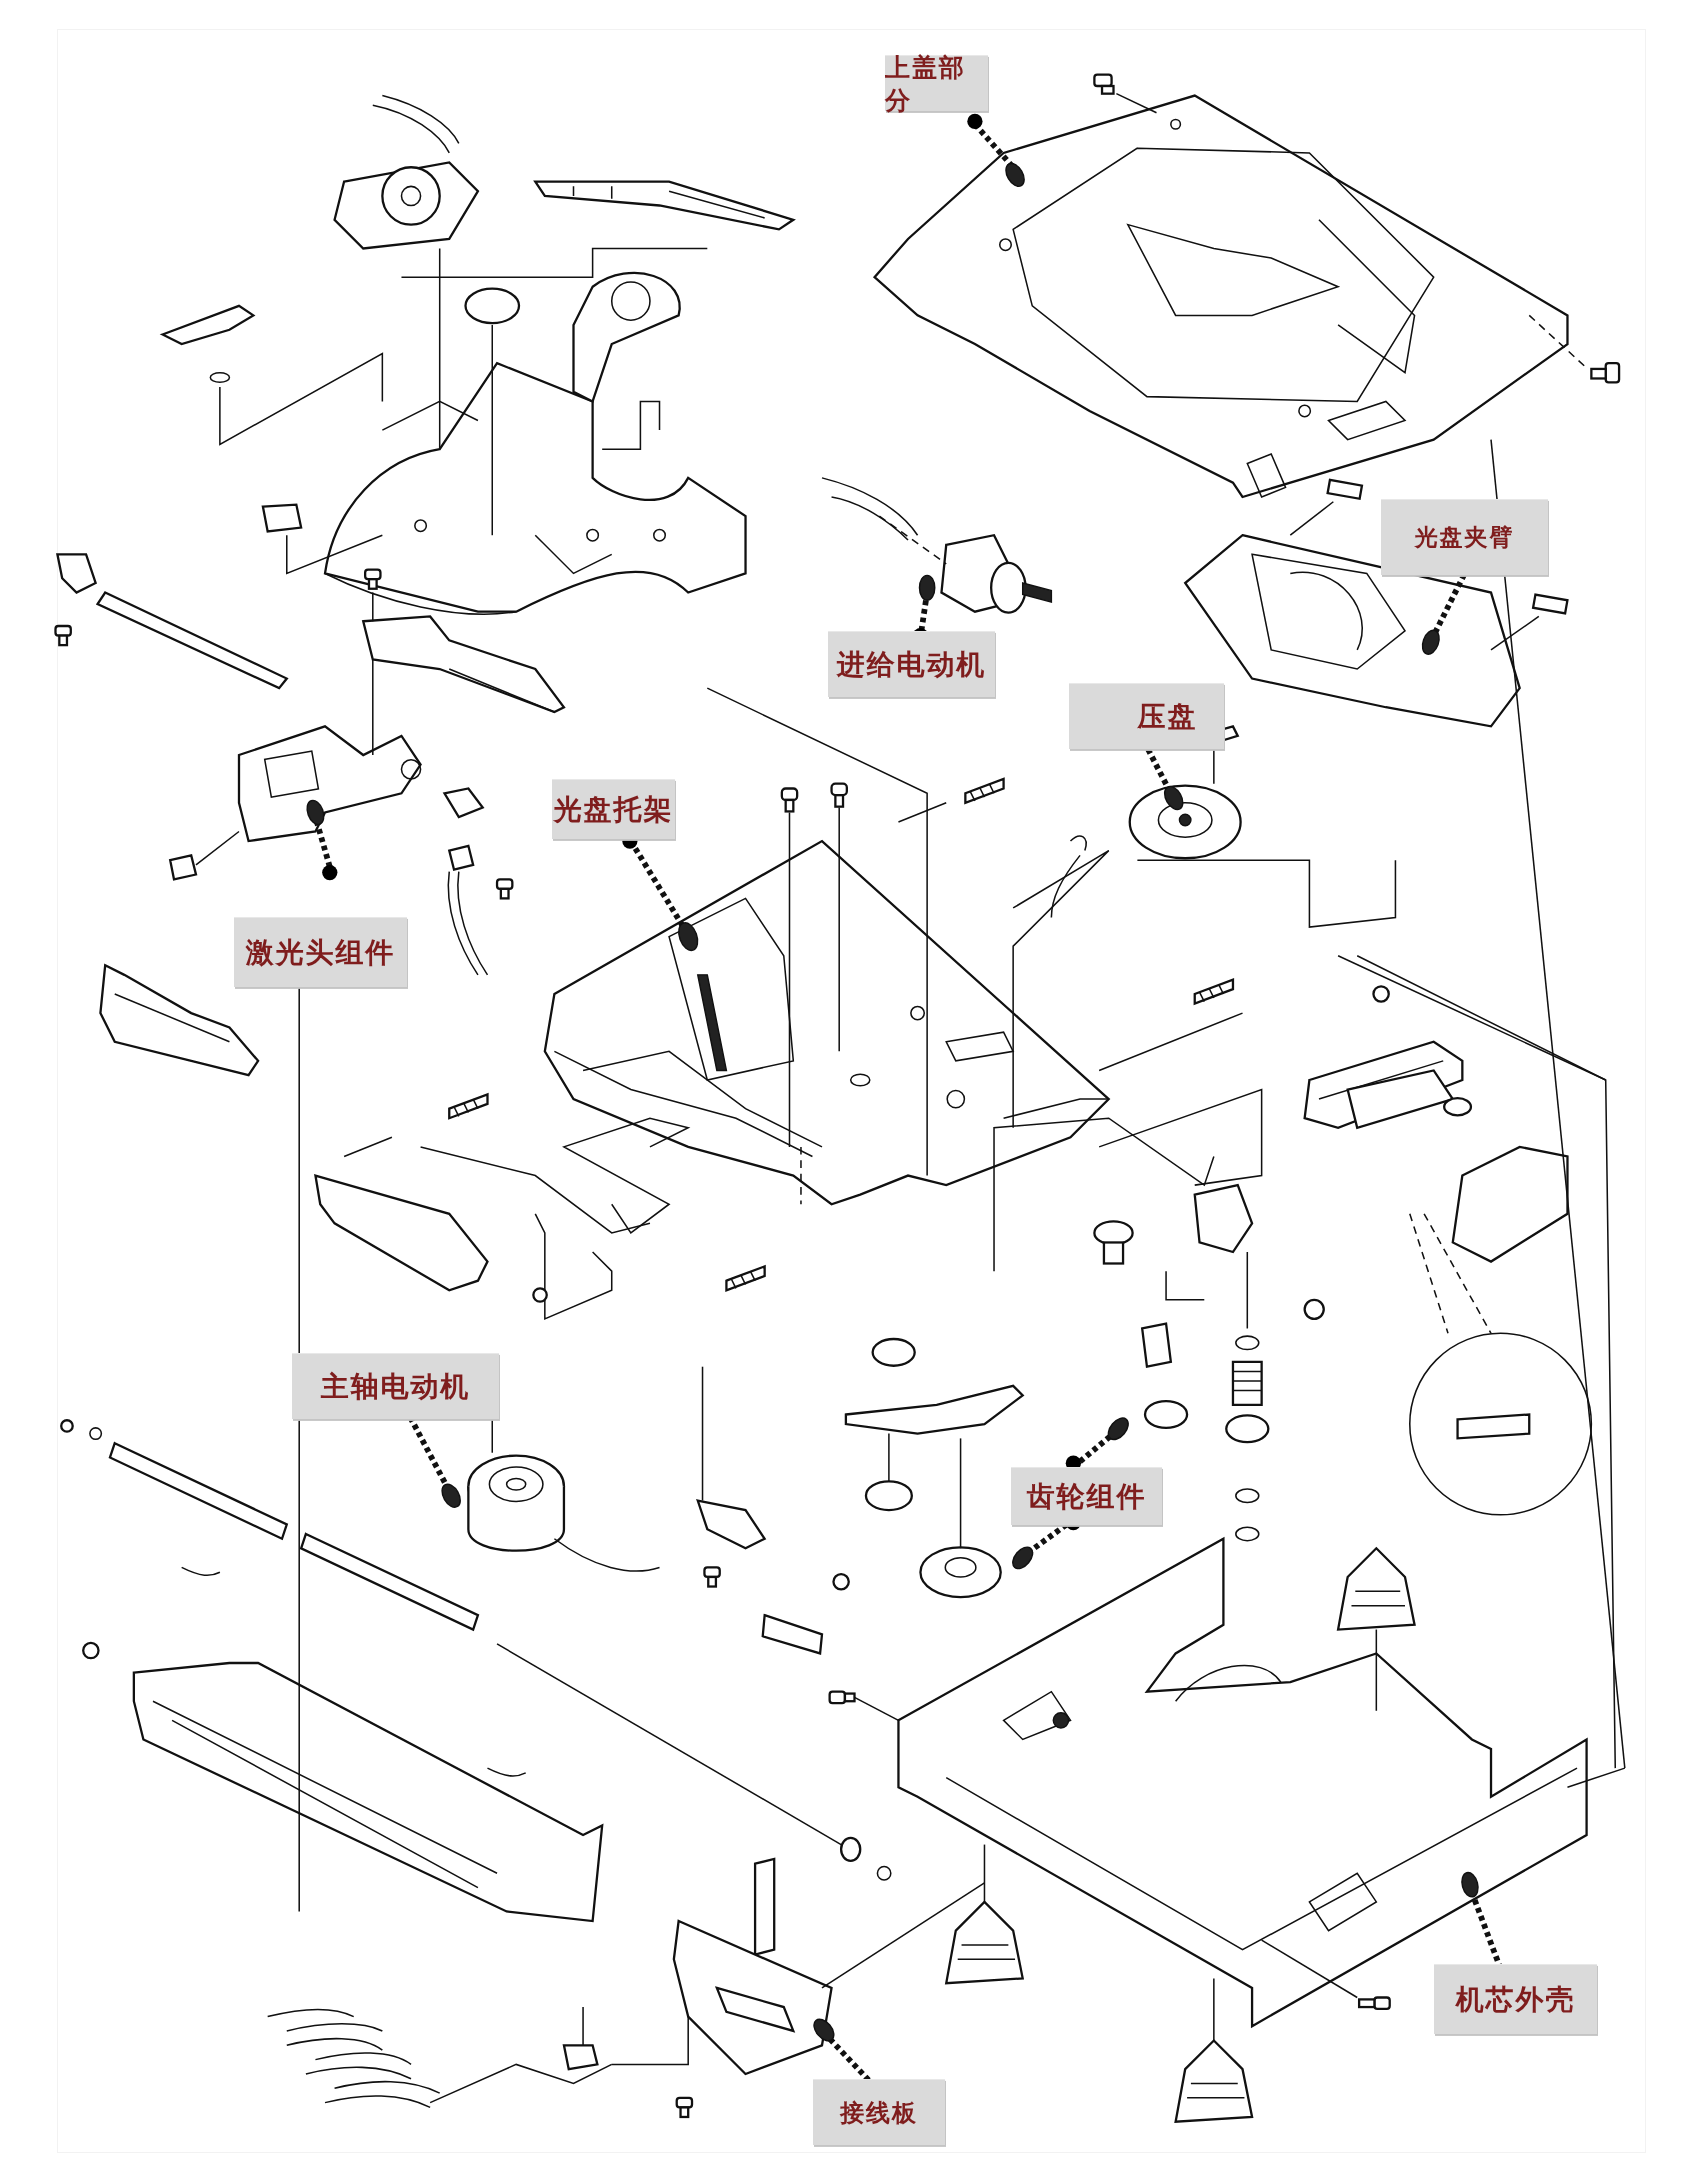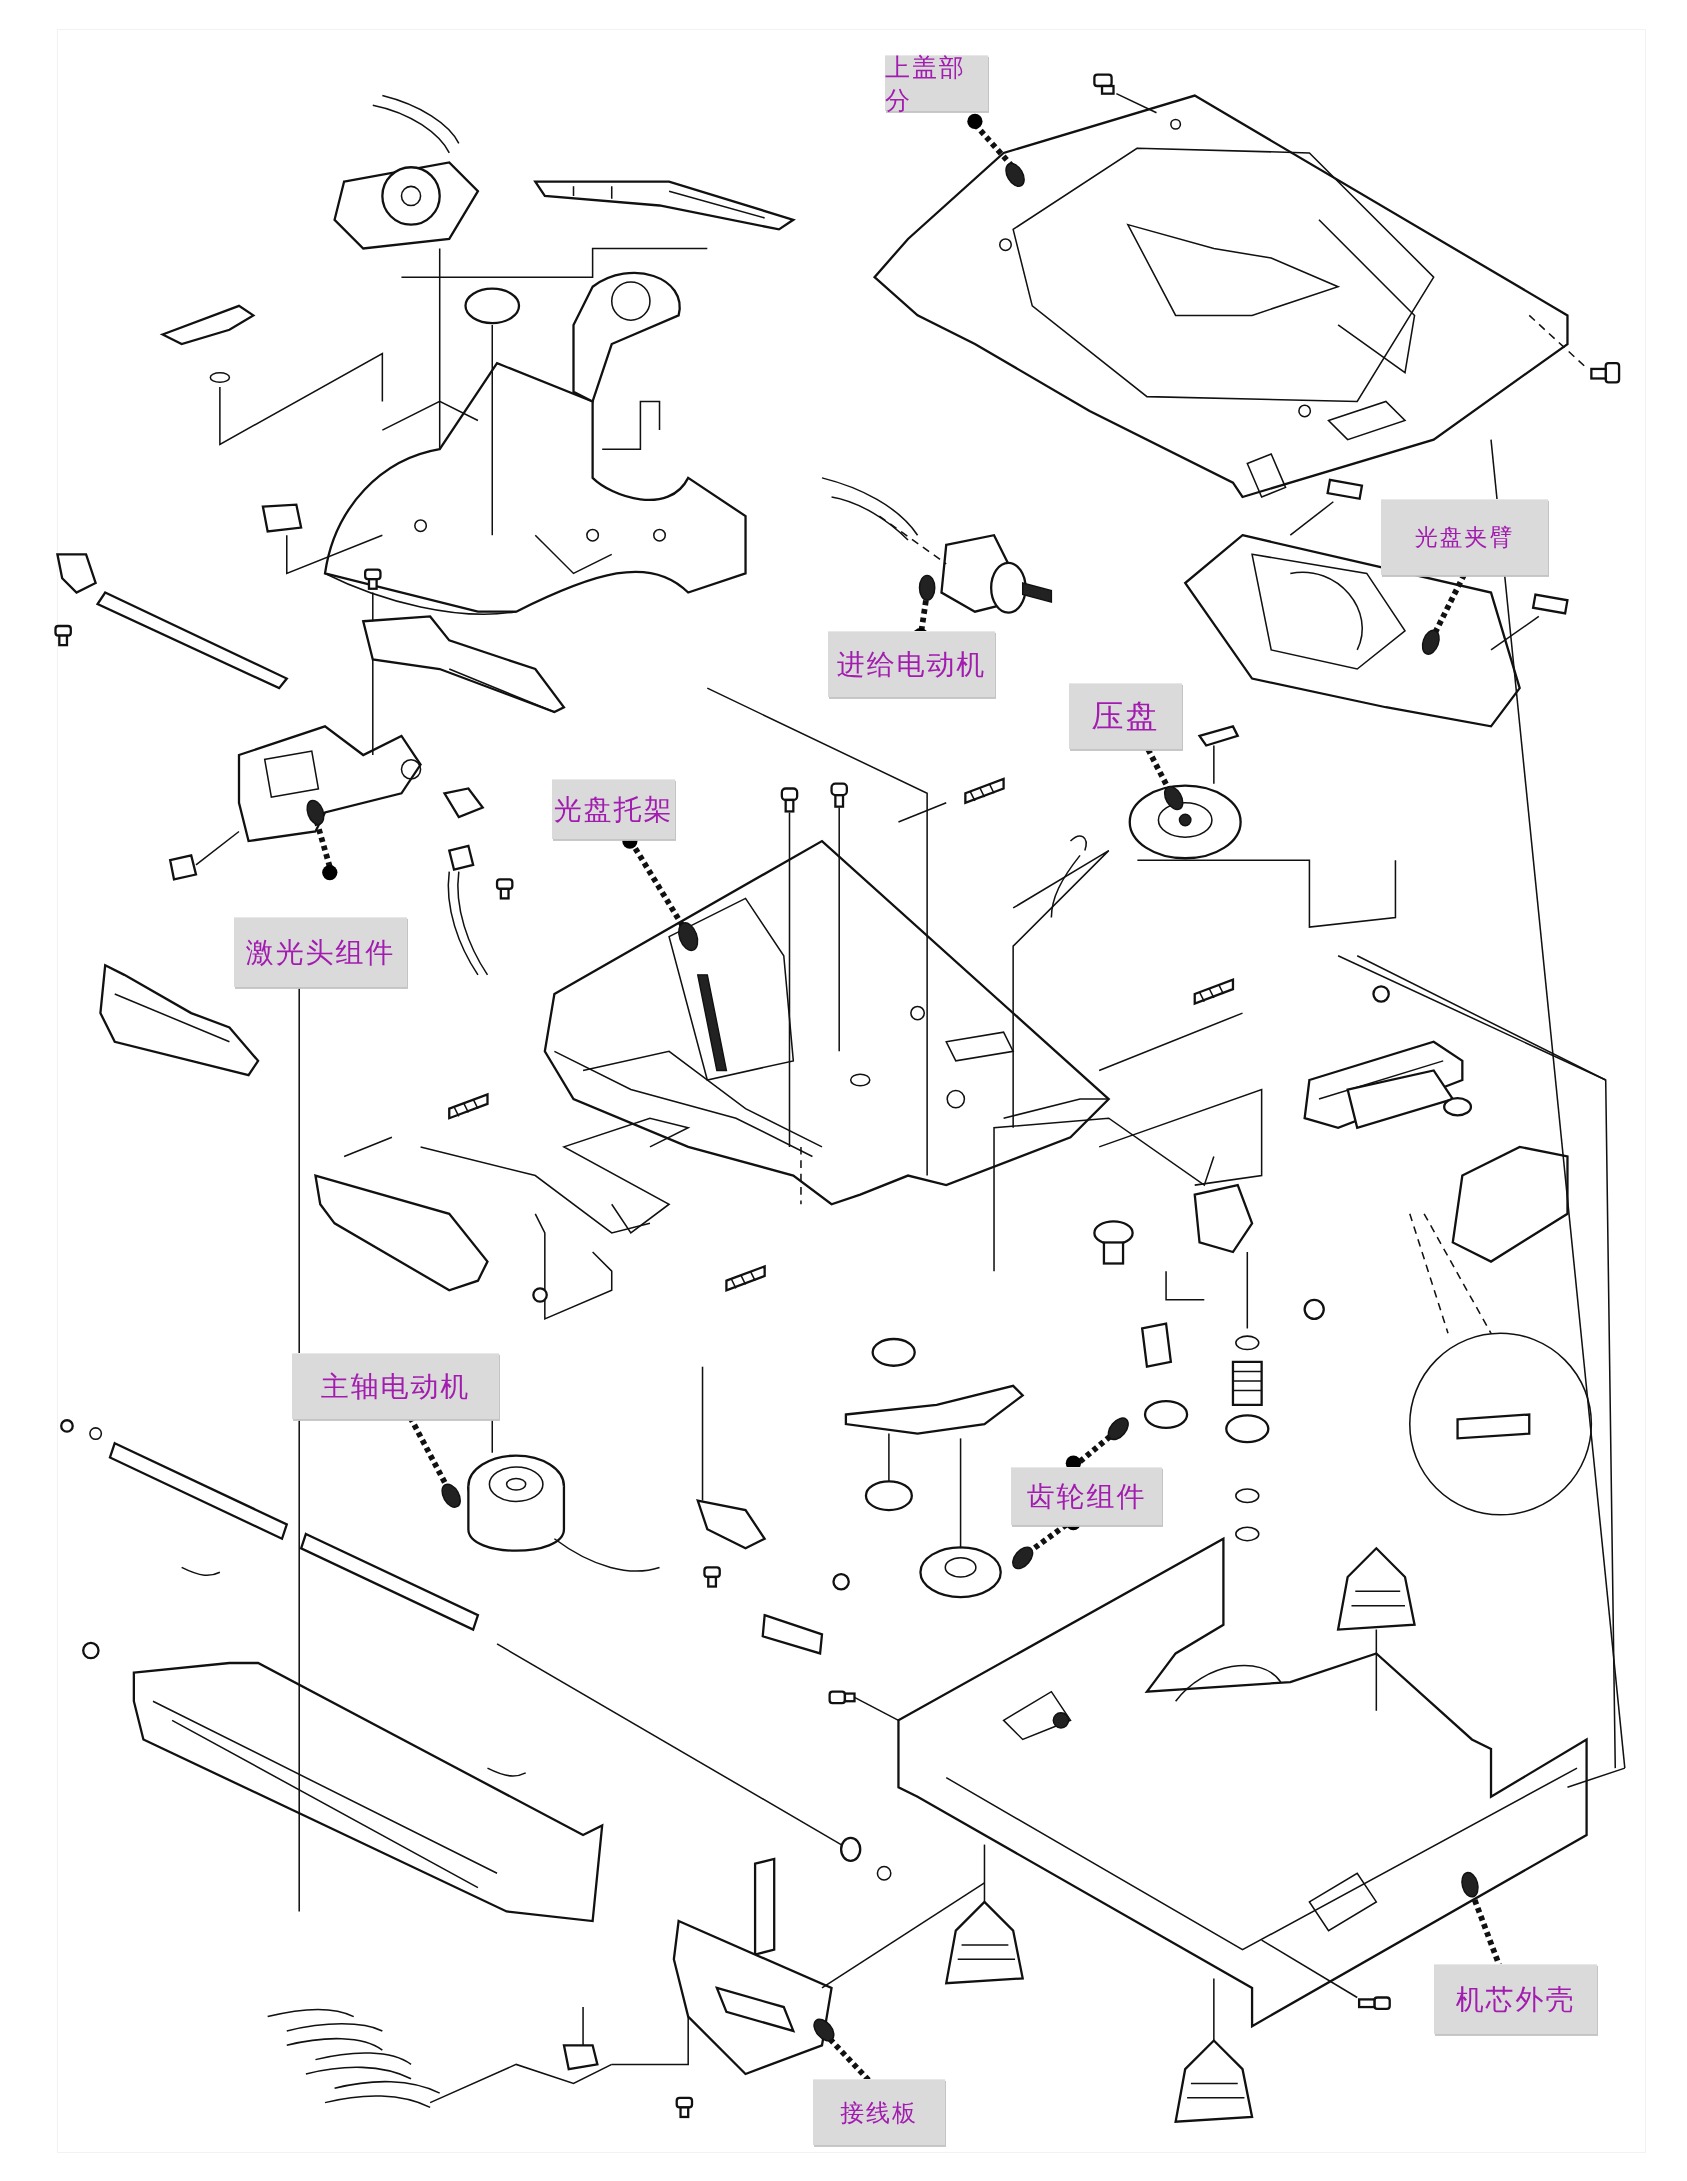--- a/index.html
+++ b/index.html
@@ -1,23 +1,23 @@
 <!DOCTYPE html>
 <html><head>
 <meta charset="utf-8">
 <style>
   html, body { margin:0; padding:0; background:#ffffff; }
   body { width:1687px; height:2181px; position:relative; overflow:hidden;
          font-family:"DejaVu Serif", serif; }
   #canvas { position:absolute; left:0; top:0; width:1687px; height:2181px; }
   .label {
-    position:absolute; background:#dadada; color:#a21caf;
+    position:absolute; background:#dadada; color:#7f1d1d;
     font-family:"DejaVu Serif", serif; font-size:29px; letter-spacing:1.9px;
     display:flex; align-items:center; justify-content:center;
-    box-shadow: 1px 1.9px 0 #c4c4c4; border-top:1px solid #e8e8e8;
+    box-shadow: 1px 1.9px 0 #c4c4c4; border-top:1px solid #e8e8e8;font-weight:bold;
   }
   .frame { position:absolute; left:57px; top:29px; width:1587px; height:2122px;
            border:1px solid #f2f2f2; }
   svg .lt { stroke:#111; stroke-width:1.6; fill:none; }
   svg .pt { stroke:#111; stroke-width:2.4; fill:#fff; }
   svg .dash { stroke:#111; stroke-width:1.6; fill:none; stroke-dasharray:8 6; }
   svg .lead { stroke:#111; stroke-width:6; fill:none; stroke-dasharray:5 4; }
   svg .dot { fill:#000; }
   svg .dark { fill:#222; stroke:#111; stroke-width:1.5; }
 </style>
@@ -351,20 +351,20 @@
     <circle class="dot" cx="1123" cy="1531" r="8"></circle>
     <circle class="dot" cx="1123" cy="1593" r="8"></circle>
     <circle class="dot" cx="1571" cy="2064" r="8"></circle>
     <circle class="dot" cx="914" cy="2186" r="8"></circle>
   </g>
 </svg>
 
 <div class="label" style="left:885px;top:55px;width:103px;height:55px;font-size:25px;">上盖部分</div>
 <div class="label" style="left:1381px;top:499px;width:167px;height:75px;font-size:23px;">光盘夹臂</div>
 <div class="label" style="left:828px;top:631px;width:167px;height:65px;font-size:28px;">进给电动机</div>
-<div class="label" style="left:1069px;top:683px;width:113px;height:65px;font-size:32px;">压盘</div>
+<div class="label" style="left:1069px;top:683px;width:113px;height:65px;font-size:28px;padding-left:42px;">压盘</div>
 <div class="label" style="left:552px;top:779px;width:123px;height:59px;font-size:28px;">光盘托架</div>
 <div class="label" style="left:234px;top:917px;width:173px;height:69px;font-size:28px;">激光头组件</div>
 <div class="label" style="left:292px;top:1353px;width:207px;height:65px;font-size:28px;">主轴电动机</div>
 <div class="label" style="left:1011px;top:1467px;width:151px;height:57px;font-size:28px;text-align:center;">齿轮组件</div>
 <div class="label" style="left:1434px;top:1964px;width:163px;height:69px;font-size:28px;">机芯外壳</div>
 <div class="label" style="left:813px;top:2079px;width:132px;height:65px;font-size:24px;">接线板</div>
 
 
 </body></html>

